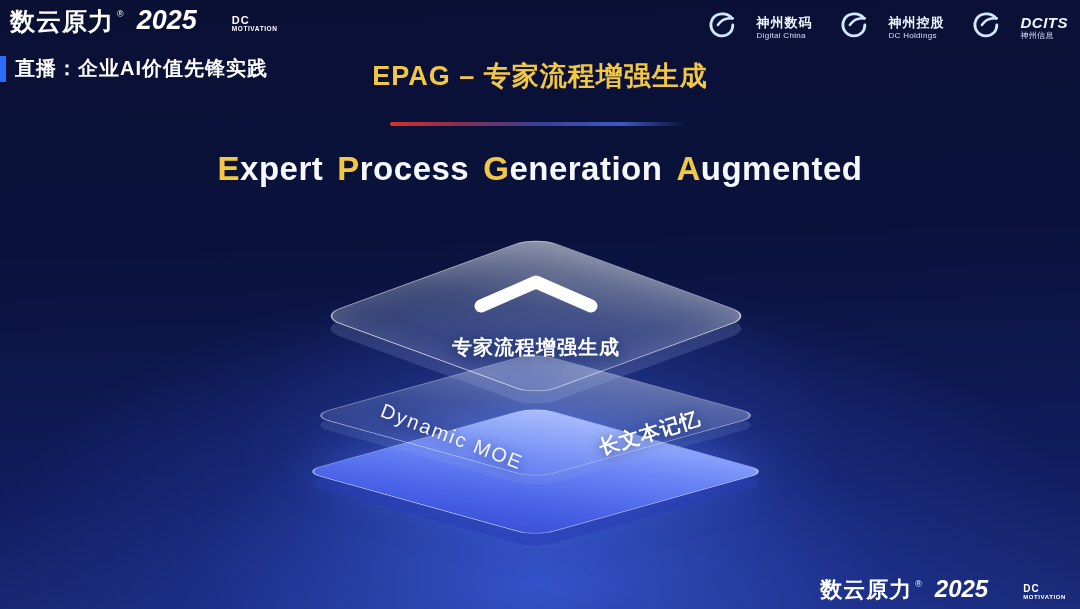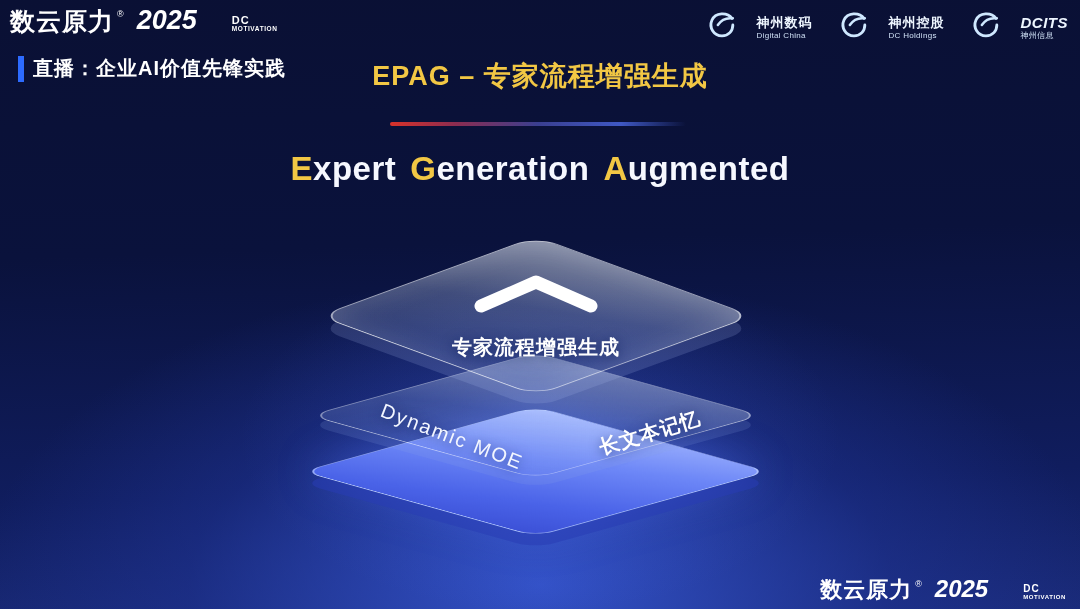--- a/index.html
+++ b/index.html
@@ -23,21 +23,21 @@
   .brand-year { font-size:27px; font-weight:900; font-style:italic; line-height:0.95; letter-spacing:0; margin-left:10px; }
   .brand-stack { display:flex; flex-direction:column; line-height:1; margin-left:4px; padding-bottom:1px;padding-left:28px; }
   .brand-dc { font-size:11px; font-weight:800; letter-spacing:1px; }
   .brand-motivation { font-size:6.5px; font-weight:600; letter-spacing:0.6px; }
   .brand-bottom .brand-name { font-size:22px; }
   .brand-bottom .brand-year { font-size:24px; }
   .brand-bottom .brand-dc { font-size:10px; }
   .brand-bottom .brand-motivation { font-size:6px; }
 
   
-  .live-row { position:absolute; left:0; top:55px; display:flex; align-items:center; gap:9px;padding-left:18px; }
+  .live-row { position:absolute; left:0; top:55px; display:flex; align-items:center; gap:9px; }
   .live-bar { width:6px; height:26px; background:#2d6bff; }
   .live-text { font-size:20px; font-weight:800; letter-spacing:1px; }
 
   
   .page-title {
     position:absolute; left:50%; top:58px; transform:translateX(-50%);
     font-size:27px; font-weight:800; letter-spacing:1px;
     color:var(--gold,#f2c744); white-space:nowrap;
   }
   .title-divider {
@@ -113,20 +113,21 @@
     <span class="live-bar"></span>
     <span class="live-text">直播：企业AI价值先锋实践</span>
   </div>
 
   <div class="page-title">EPAG – 专家流程增强生成</div>
 
   <div class="title-divider"></div>
 
   <div class="subtitle">
     <span class="word"><span class="initial">E</span><span>xpert</span></span>
+    <span class="word"><span class="initial">P</span><span>rocess</span></span>
     <span class="word"><span class="initial">G</span><span>eneration</span></span>
     <span class="word"><span class="initial">A</span><span>ugmented</span></span>
   </div>
 
   <div class="logos">
     <div class="logo">
       <svg class="swoosh" viewBox="0 0 36 36">
         <path d="M30 10 C24 2 10 3 6 12 C2 21 8 31 18 31 C26 31 31 25 31 18" fill="none" stroke="currentColor" stroke-width="3.4" stroke-linecap="round"></path>
         <path d="M13 18 C17 12 24 9 31 10" fill="none" stroke="currentColor" stroke-width="3" stroke-linecap="round"></path>
       </svg>

